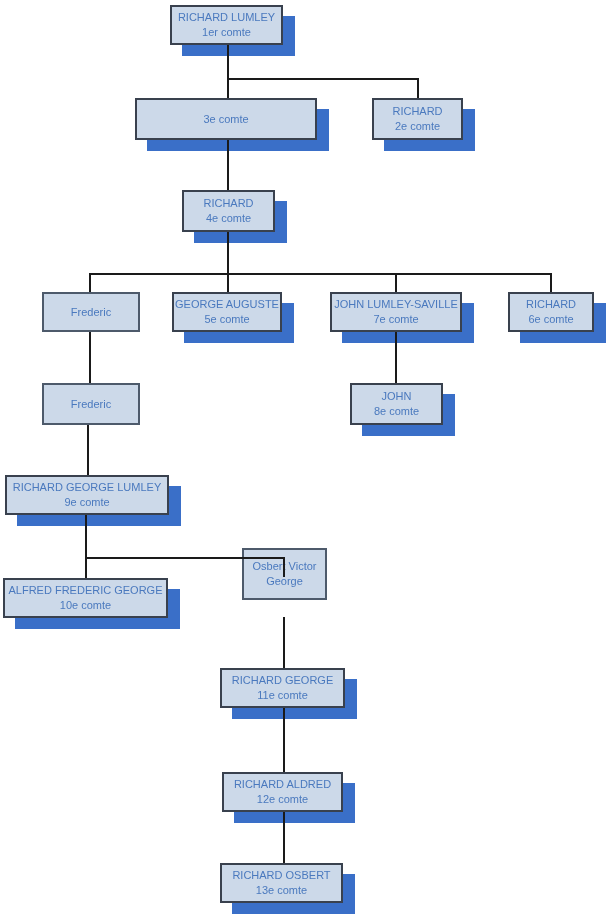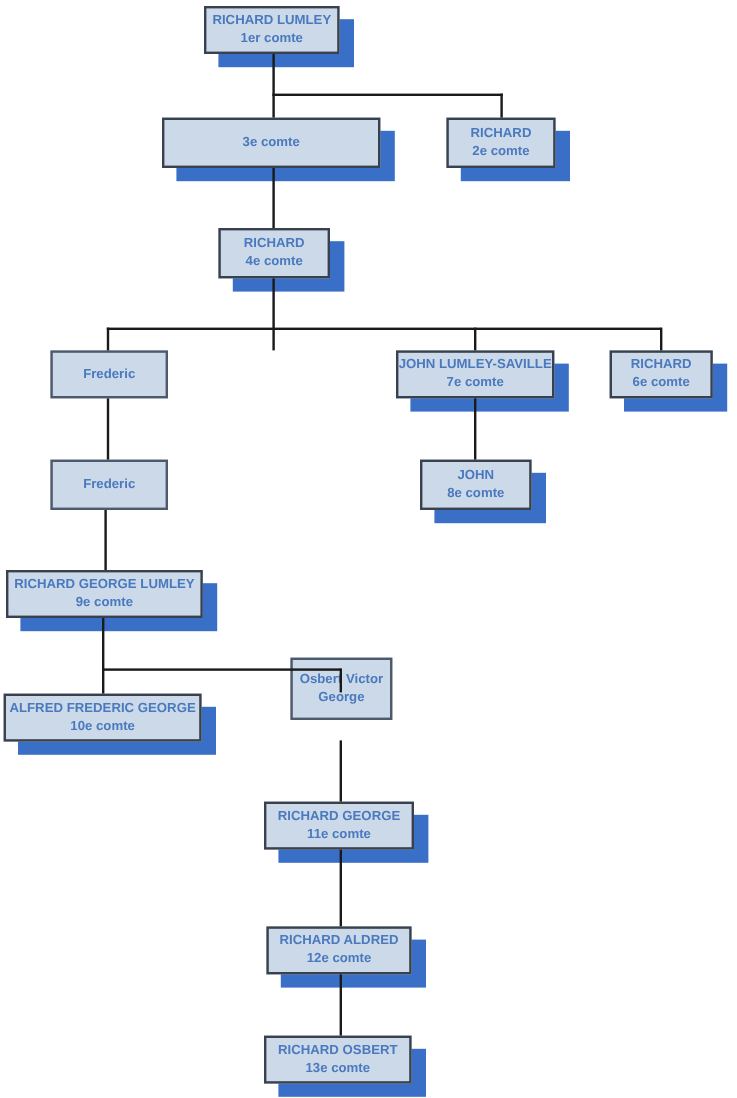--- a/index.html
+++ b/index.html
@@ -12,21 +12,21 @@
     position:absolute; box-sizing:border-box;
     background:var(--fill,#ccd9e9);
     border:2px solid var(--border,#39414e);
     color:var(--text,#4a79be);
     display:flex; flex-direction:column; justify-content:center; align-items:center;
     text-align:center; font-size:11px; line-height:15px;
     z-index:2;
   }
   .node.shadowed { box-shadow:12px 11px 0 0 var(--shadow,#3a6fc8); }
   .node.plain { border-color:var(--border-plain,#4d5a6b);justify-content:center; }
-  .node span { white-space:nowrap;font-weight:bold; }
+  .node span { white-space:nowrap; }
   .line { position:absolute; background:var(--connector,#1a1a1a); z-index:3; }
   .v { width:2px; }
   .h { height:2px; }
 </style>
 </head>
 <body>
 
 <div class="canvas">
 
   <div class="line v" style="left:227px;top:45px;height:53px"></div>
@@ -64,20 +64,24 @@
 
   <div class="node shadowed" style="left:182px;top:190px;width:93px;height:42px">
     <span>RICHARD</span>
     <span>4e comte</span>
   </div>
 
   <div class="node plain" style="left:42px;top:292px;width:98px;height:40px">
     <span>Frederic</span>
   </div>
 
+  <div class="node shadowed" style="left:172px;top:292px;width:110px;height:40px">
+    <span>GEORGE AUGUSTE</span>
+    <span>5e comte</span>
+  </div>
 
   <div class="node shadowed" style="left:330px;top:292px;width:132px;height:40px">
     <span>JOHN LUMLEY-SAVILLE</span>
     <span>7e comte</span>
   </div>
 
   <div class="node shadowed" style="left:508px;top:292px;width:86px;height:40px">
     <span>RICHARD</span>
     <span>6e comte</span>
   </div>

